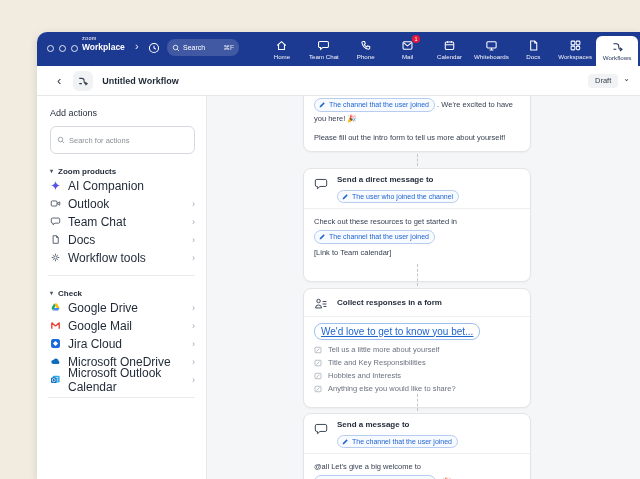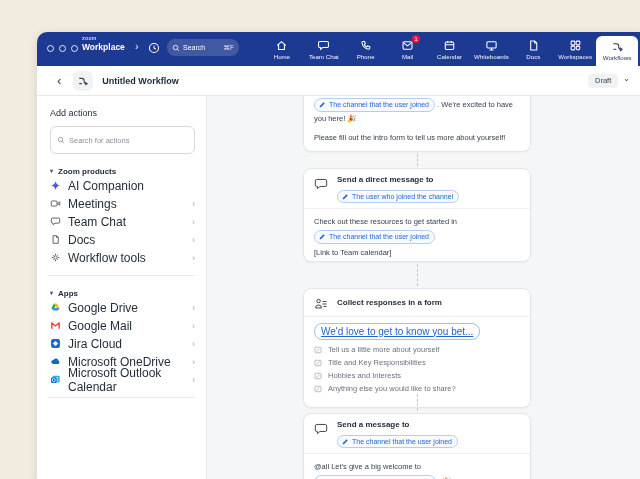--- a/index.html
+++ b/index.html
@@ -81,21 +81,21 @@
           border-radius:8px; padding:1.5px 6px; font-size:10px; text-decoration:underline; cursor:pointer; }
   .q-row { display:flex; align-items:center; gap:6px; height:13px; color:#6b7280; }
   .q-row .lbl { font-size:7.5px; }
   .b-line { line-height:13px; }
   .b-pillrow { margin:2px 0; }
 
   #card1 { top:-36px; height:92px; padding:0 10px 8px 10px; display:flex; flex-direction:column; justify-content:flex-end; }
   #card1 .flow { line-height:14px; font-size:7.5px; color:#374151; }
   #card1 .second { margin-top:6px; font-size:7.5px; color:#374151; line-height:11px; }
   #conn1 { top:58px; height:12px; }
-  #card2 { top:72px; height:94px; }
+  #card2 { top:72px; height:114px; }
   #conn2 { top:168px; height:22px; }
   #card3 { top:192px; height:120px; }
   #conn3 { top:298px; height:17px; }
   #card4 { top:317px; height:100px; }
 
   svg { display:block; }
 </style>
 </head>
 <body>
 
@@ -264,21 +264,21 @@
           </span>
         <span class="lbl">AI Companion</span>
       </div>
       <div class="sb-item">
         <span>
           <svg width="11" height="11" viewBox="0 0 16 16" fill="none" stroke="#4b5563" stroke-width="1.3">
             <rect x="1.8" y="4.3" width="8.4" height="7.4" rx="1.5"></rect>
               <path d="M10.5 8 l3.7 -2.4 v4.8 z"></path>
           </svg>
           </span>
-        <span class="lbl">Meetings</span>
+        <span class="lbl">Outlook</span>
         <span class="chev">›</span>
       </div>
       <div class="sb-item">
         <span>
           <svg width="11" height="11" viewBox="0 0 16 16" fill="none" stroke="#4b5563" stroke-width="1.3">
             <path d="M3.5 3 h9 a1.6 1.6 0 0 1 1.6 1.6 v4.2 a1.6 1.6 0 0 1 -1.6 1.6 h-5.3 l-2.7 2.4 v-2.4 h-1 a1.6 1.6 0 0 1 -1.6 -1.6 v-4.2 a1.6 1.6 0 0 1 1.6 -1.6 z"></path>
           </svg>
           </span>
         <span class="lbl">Team Chat</span>
         <span class="chev">›</span>
@@ -303,21 +303,21 @@
         <span class="lbl">Workflow tools</span>
         <span class="chev">›</span>
       </div>
     </div>
 
     <div class="sb-divider"></div>
 
     <div class="sb-section">
       <div class="sb-sec-head">
         <span class="tri">▾</span>
-        <span>Apps</span>
+        <span>Check</span>
       </div>
 
       <div class="sb-item">
         <span>
           <svg width="11" height="11" viewBox="0 0 16 16">
             <polygon points="6,2 10,2 13.8,8.6 9.8,8.6" fill="#ffba00"></polygon>
             <polygon points="6,2 2.2,8.6 4.2,12.2 8,5.6" fill="#11a861"></polygon>
             <polygon points="4.2,12.2 11.8,12.2 13.8,8.6 6.2,8.6" fill="#4688f4"></polygon>
           </svg>
           </span>

